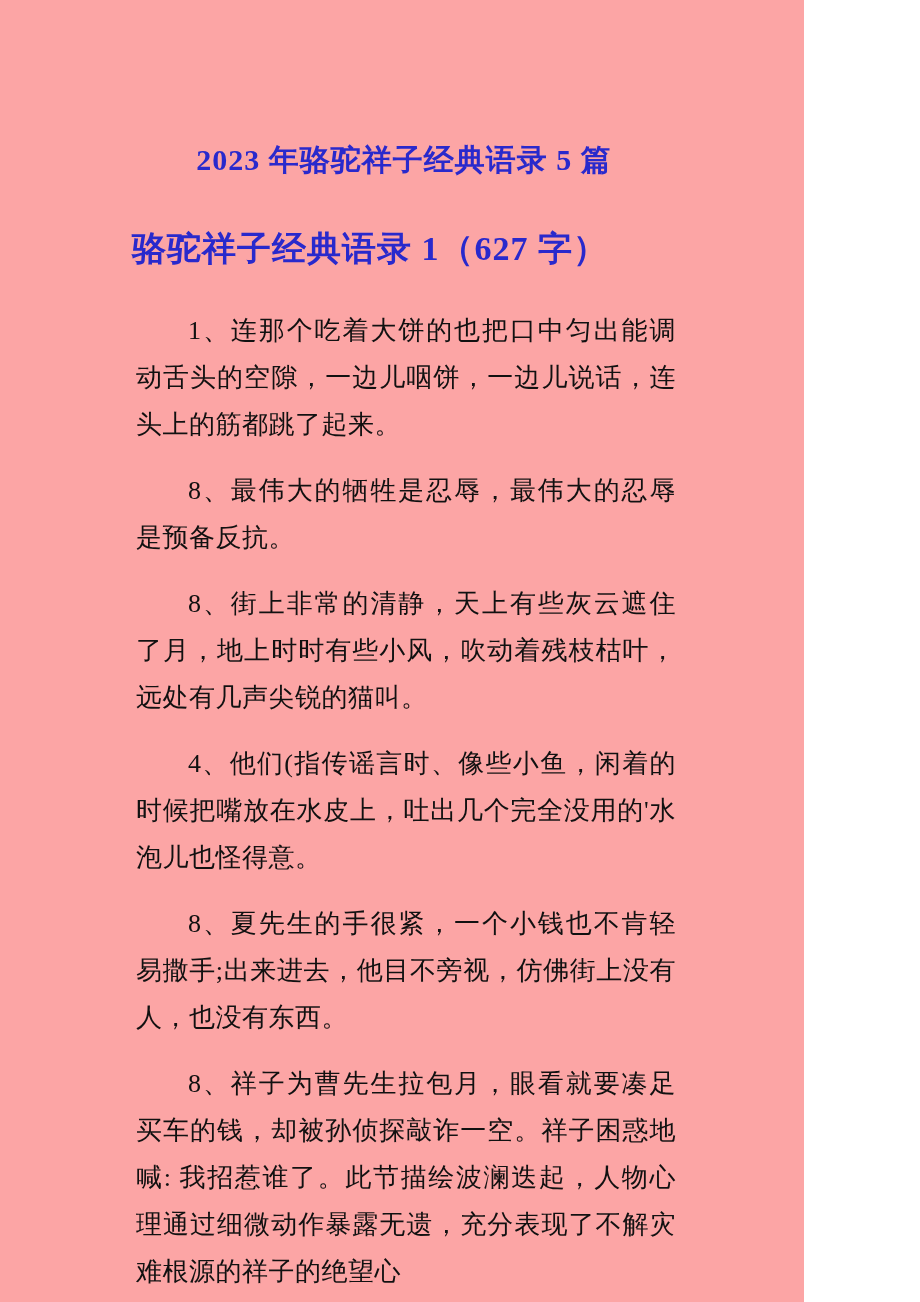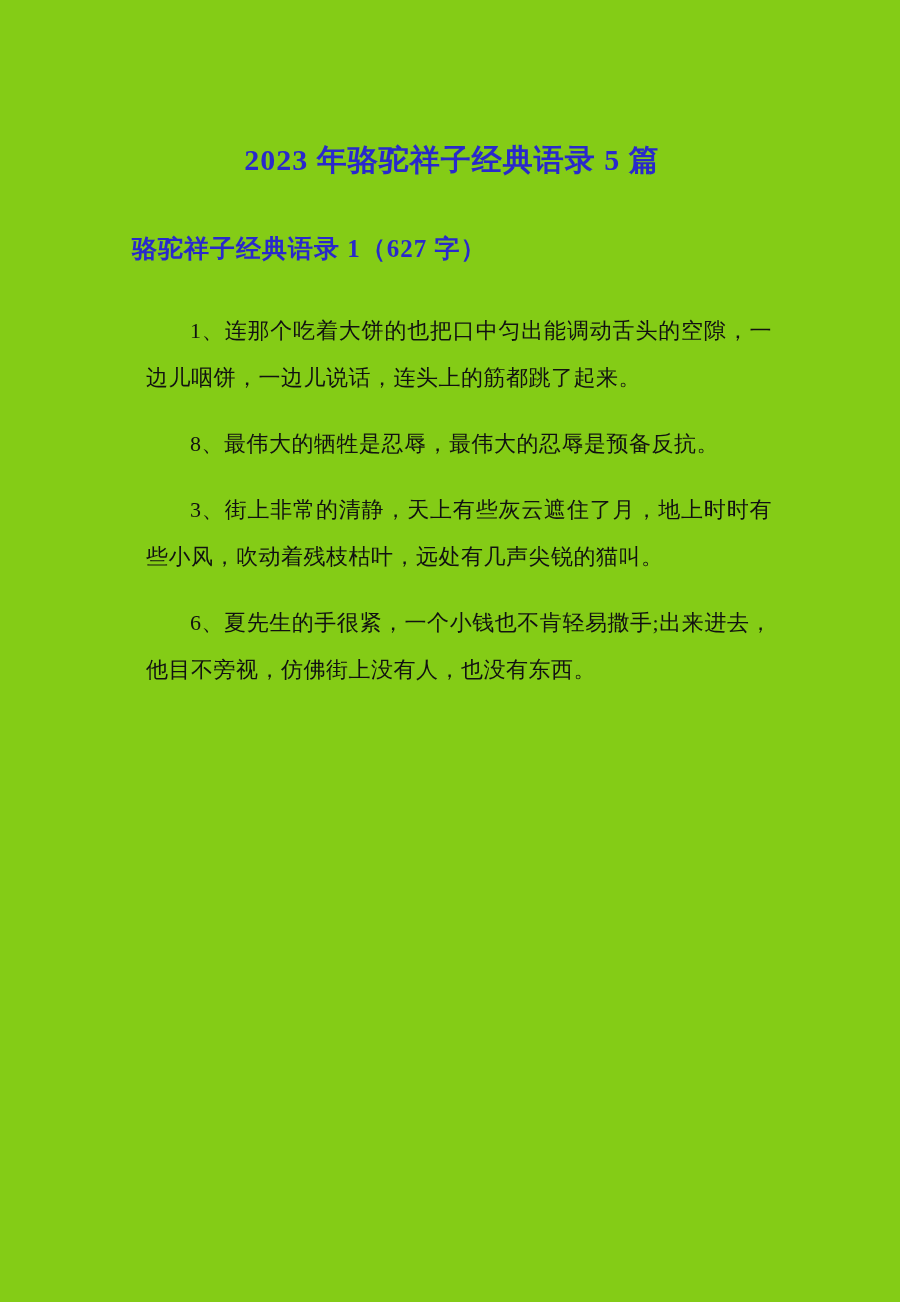--- a/index.html
+++ b/index.html
@@ -9,59 +9,61 @@
   }
   body {
     width: 920px;
     height: 1302px;
     overflow: hidden;
     font-family: "Liberation Serif", "DejaVu Serif", serif;
     color: #111111;
   }
   .page {
     box-sizing: border-box;
-    width: 900px;
+    width: 804px;
     height: 1302px;
     padding: 140px 128px 0 132px;
-    background: #84cc16;
+    background: #fca5a5;
   }
   .doc-title {
     font-size: 30px;
     line-height: 40px;
     font-weight: bold;
     text-align: center;
     color: #2929CC;
     margin: 0 0 52px 0;
     letter-spacing: 1px;
   }
   .section-heading {
-    font-size: 25px;
+    font-size: 34px;
     line-height: 34px;
     font-weight: bold;
     text-align: left;
     color: #2929CC;
     margin: 0 0 41px 0;
     letter-spacing: 1px;
   }
   .para {
-    font-size: 22px;
+    font-size: 26px;
     line-height: 47px;
-    margin: 0 0 19px 14px;
+    margin: 0 0 19px 4px;
     text-indent: 2em;
     text-align: justify;
     letter-spacing: 0.5px;
   }
 </style>
 </head>
 <body>
 
 <div class="page">
   <h1 class="doc-title">2023 年骆驼祥子经典语录 5 篇</h1>
 
   <h2 class="section-heading">骆驼祥子经典语录 1（627 字）</h2>
 
   <div>
       <p class="para">1、连那个吃着大饼的也把口中匀出能调动舌头的空隙，一边儿咽饼，一边儿说话，连头上的筋都跳了起来。</p>
       <p class="para">8、最伟大的牺牲是忍辱，最伟大的忍辱是预备反抗。</p>
-      <p class="para">3、街上非常的清静，天上有些灰云遮住了月，地上时时有些小风，吹动着残枝枯叶，远处有几声尖锐的猫叫。</p>
-      <p class="para">6、夏先生的手很紧，一个小钱也不肯轻易撒手;出来进去，他目不旁视，仿佛街上没有人，也没有东西。</p>
+      <p class="para">8、街上非常的清静，天上有些灰云遮住了月，地上时时有些小风，吹动着残枝枯叶，远处有几声尖锐的猫叫。</p>
+      <p class="para">4、他们(指传谣言时、像些小鱼，闲着的时候把嘴放在水皮上，吐出几个完全没用的'水泡儿也怪得意。</p>
+      <p class="para">8、夏先生的手很紧，一个小钱也不肯轻易撒手;出来进去，他目不旁视，仿佛街上没有人，也没有东西。</p>
+      <p class="para">8、祥子为曹先生拉包月，眼看就要凑足买车的钱，却被孙侦探敲诈一空。祥子困惑地喊: 我招惹谁了。此节描绘波澜迭起，人物心理通过细微动作暴露无遗，充分表现了不解灾难根源的祥子的绝望心</p>
     </div>
 </div>
 
 </body></html>

